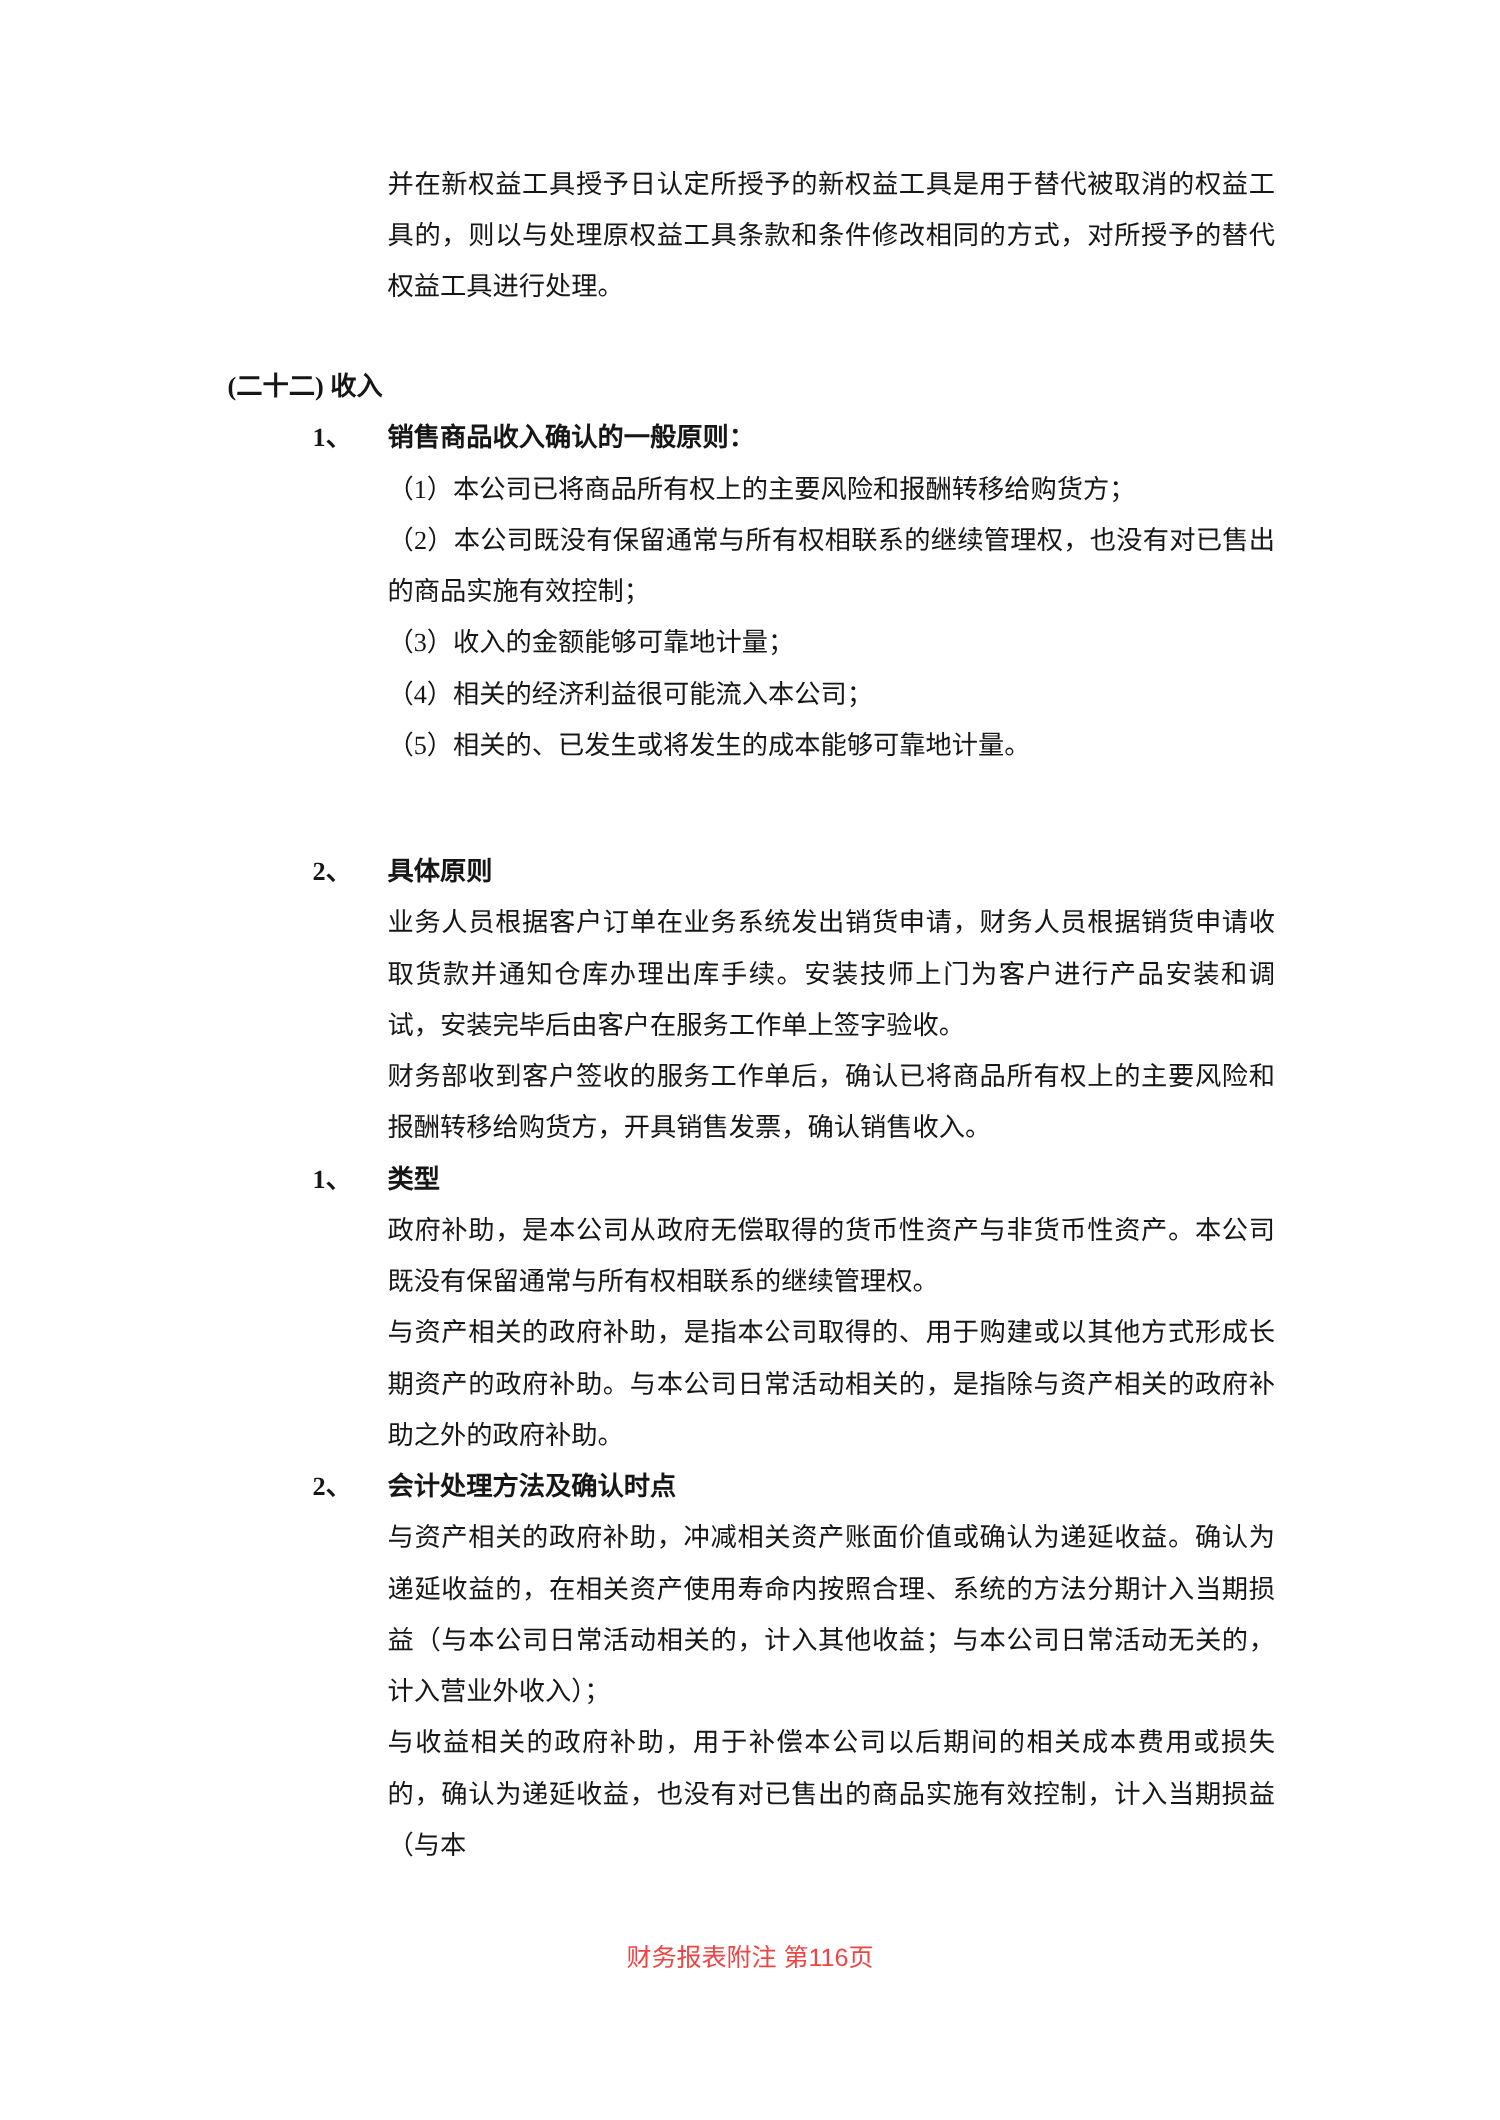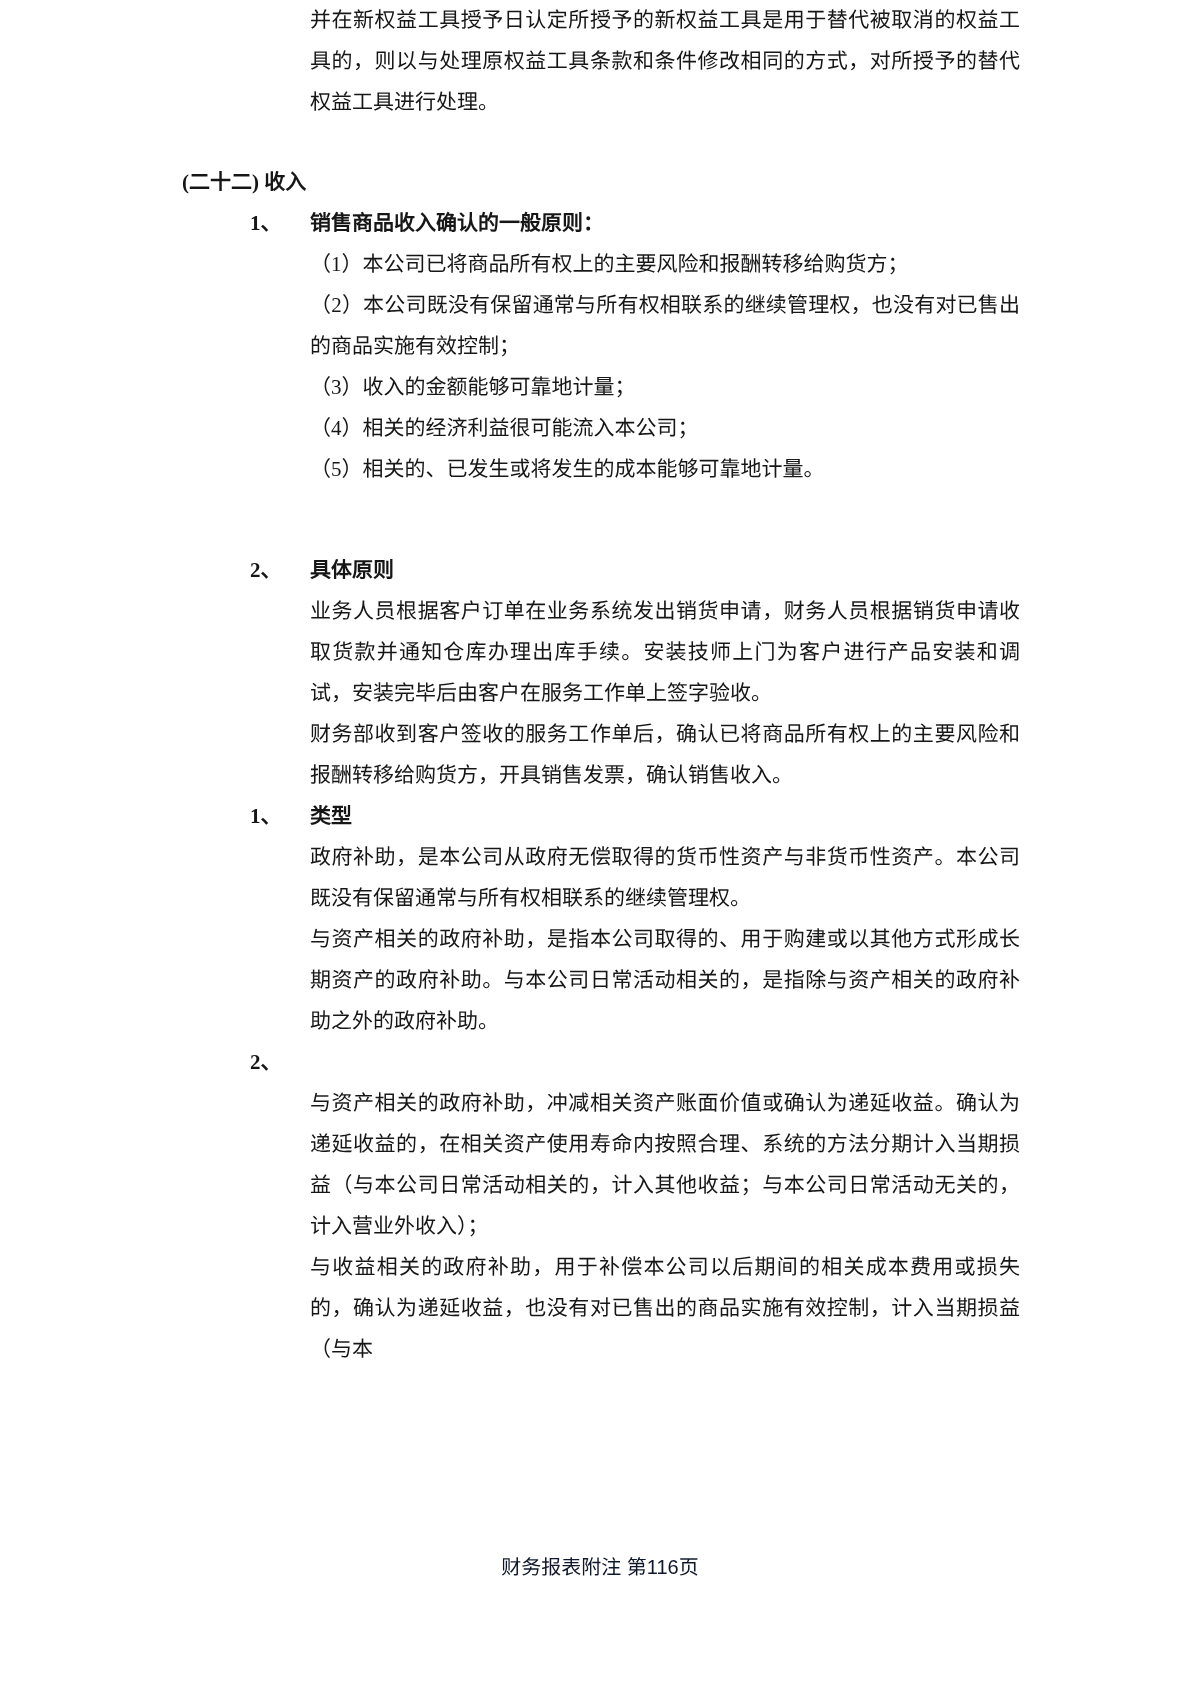--- a/index.html
+++ b/index.html
@@ -13,20 +13,21 @@
     width: 1200px;
     height: 1696px;
     background: #ffffff;
     font-family: "Liberation Serif", "DejaVu Serif", serif;
     color: #161616;
     font-size: 21px;
     line-height: 41px;
     overflow: hidden;
   }
   .content {
+    padding-top: 127px;
   }
   .para {
     margin: 0 0 0 310px;
     width: 710px;
     text-align: justify;
   }
   .section-heading {
     margin: 0 11px 0 182px;
     font-size: 21px;
     font-weight: bold;
@@ -49,21 +50,21 @@
   .mt-c { margin-top: 30px; }
   .page-footer {
     position: absolute;
     left: 0;
     right: 0;
     top: 1552px;
     text-align: center;
     font-family: "Liberation Sans", "DejaVu Sans", sans-serif;
     font-size: 20px;
     line-height: 30px;
-    color: #0f172a;
+    color: #ef4444;
   }
 </style>
 </head>
 <body>
 
 <div class="page">
   <div class="content">
 
     <p class="para">并在新权益工具授予日认定所授予的新权益工具是用于替代被取消的权益工具的，则以与处理原权益工具条款和条件修改相同的方式，对所授予的替代权益工具进行处理。</p>
 
@@ -92,20 +93,21 @@
     <div class="numbered">
       <span class="num">1、</span>
       <span class="item-title">类型</span>
     </div>
 
     <p class="para">政府补助，是本公司从政府无偿取得的货币性资产与非货币性资产。本公司既没有保留通常与所有权相联系的继续管理权。</p>
     <p class="para">与资产相关的政府补助，是指本公司取得的、用于购建或以其他方式形成长期资产的政府补助。与本公司日常活动相关的，是指除与资产相关的政府补助之外的政府补助。</p>
 
     <div class="numbered">
       <span class="num">2、</span>
+      <span class="item-title">会计处理方法及确认时点</span>
     </div>
 
     <p class="para">与资产相关的政府补助，冲减相关资产账面价值或确认为递延收益。确认为递延收益的，在相关资产使用寿命内按照合理、系统的方法分期计入当期损益（与本公司日常活动相关的，计入其他收益；与本公司日常活动无关的，计入营业外收入）；</p>
     <p class="para">与收益相关的政府补助，用于补偿本公司以后期间的相关成本费用或损失的，确认为递延收益，也没有对已售出的商品实施有效控制，计入当期损益（与本</p>
 
   </div>
 
   <div class="page-footer">财务报表附注 第116页</div>
 </div>
 

